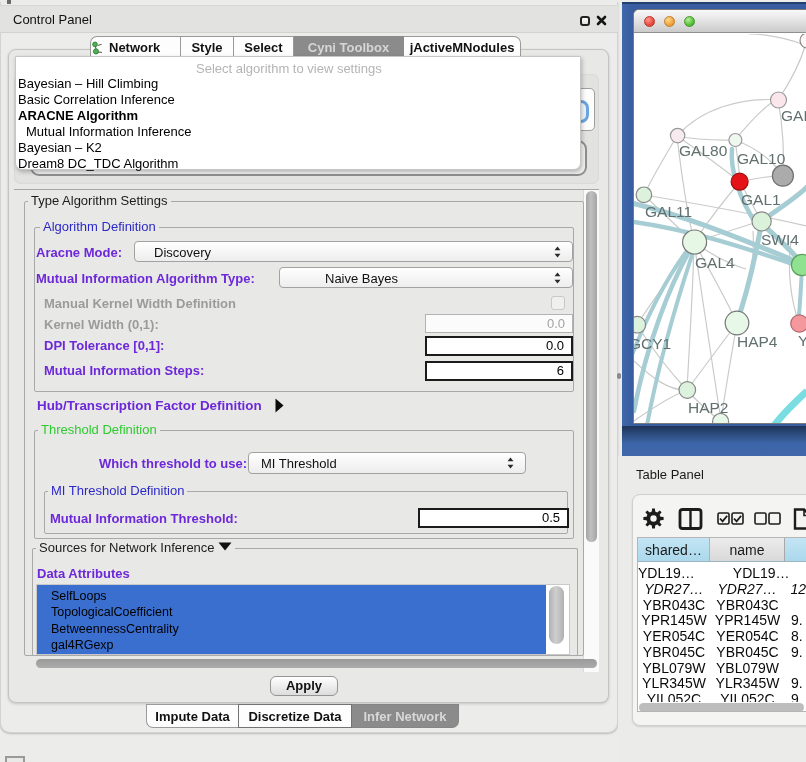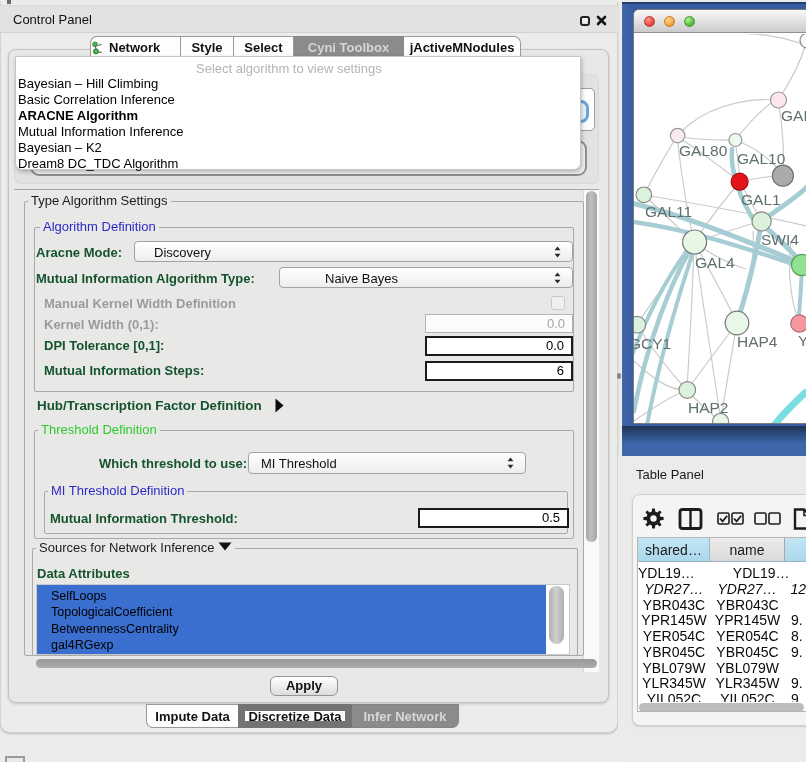--- a/index.html
+++ b/index.html
@@ -5,21 +5,21 @@
   * { margin:0; padding:0; box-sizing:border-box; }
   html,body { width:806px; height:762px; background:#ececeb; font-family:"Liberation Sans", sans-serif; overflow:hidden; }
   .abs { position:absolute; }
   #stage { position:relative; width:806px; height:762px; }
   .grp { position:absolute; border:1px solid #a9a9a9; border-radius:2px; }
   .gtitle { position:absolute; background:#e8e8e7; padding:0 3px; font-size:13px; line-height:13px; }
   .combo { position:absolute; border:1px solid #a2a2a2; border-radius:4px; background:linear-gradient(#ffffff,#ededed); font-size:13px; color:#111; }
   .combo .ctext { position:absolute; left:14px; top:50%; transform:translateY(-50%); white-space:nowrap; }
   .spin { position:absolute; right:10px; top:50%; transform:translateY(-50%); width:9px; height:12px; }
   .field { position:absolute; background:#fff; font-size:13px; text-align:right; padding-right:7px; color:#000; }
-  .lbl { position:absolute; font-size:13px; font-weight:bold; color:#14532d; white-space:nowrap; }
+  .lbl { position:absolute; font-size:13px; font-weight:bold; color:#6d28d9; white-space:nowrap; }
   .glbl { color:#9b9b9b; }
 </style>
 </head>
 <body>
 <div id="stage">
 
   <div class="abs" style="left:0; top:2px; width:618px; height:731px; background:#ececeb; border:1px solid #d3d3d2; border-top:none; border-radius:0 0 10px 10px; box-shadow:0 1px 2px rgba(0,0,0,0.22);"></div>
   <div class="abs" style="left:7px; top:0; width:4px; height:4px; background:#6a6a6a;"></div>
 
   <div class="abs" style="left:0; top:5px; width:618px; height:28px; background:#e2e2e1; border-top:1px solid #d6d6d5; border-bottom:1px solid #d2d2d1;">
@@ -127,31 +127,31 @@
   <div class="abs" style="left:37px; top:585px; width:509px; height:69px; background:#3a6fd0;"></div>
   <div class="abs" style="left:51px; top:588px; font-size:12.5px; color:#000000; line-height:16.3px;">SelfLoops<br>TopologicalCoefficient<br>BetweennessCentrality<br>gal4RGexp</div>
   <div class="abs" style="left:549px; top:586px; width:15px; height:58px; background:linear-gradient(90deg,#b0b0b0,#cfcfcf 45%,#b0b0b0); border-radius:8px;"></div>
 
   <div class="abs" style="left:36px; top:659px; width:561px; height:9px; background:linear-gradient(#9a9a9a,#ababab); border-radius:5px;"></div>
 
   <div class="abs" style="left:270px; top:676px; width:68px; height:20px; background:linear-gradient(#ffffff,#dcdcdc); border:1px solid #949494; border-radius:6px; font-size:13px; font-weight:bold; color:#111; text-align:center; line-height:18px;">Apply</div>
 
   <div class="abs" style="left:146px; top:704px; height:24px; display:flex; font-size:13px; font-weight:bold; color:#111;">
     <div style="width:92px; border:1px solid #9a9a9a; border-right:none; border-radius:0 0 0 7px; background:#fdfdfd; display:flex; align-items:center; justify-content:center;">Impute Data</div>
-    <div style="width:114px; border:7px solid #737373; background:#fdfdfd; display:flex; align-items:center; justify-content:center;">Discretize Data</div>
+    <div style="width:114px; border:1px solid #737373; background:#fdfdfd; display:flex; align-items:center; justify-content:center;">Discretize Data</div>
     <div style="width:107px; border:1px solid #858585; border-left:none; border-radius:0 0 7px 0; background:#8b8b8b; color:#d8d8d8; display:flex; align-items:center; justify-content:center;">Infer Network</div>
   </div>
 
   <div class="abs" style="left:15px; top:56px; width:566px; height:114px; background:#ffffff; border:1px solid #c6c6c6; border-radius:0 0 7px 7px; box-shadow:1px 2px 4px rgba(0,0,0,0.25); z-index:40;">
     <div class="abs" style="left:180px; top:4px; font-size:13px; color:#b4b4b4;">Select algorithm to view settings</div>
     <div class="abs" style="left:0; top:19px; width:100%; font-size:13px; color:#000; line-height:16px;">
       <div style="padding-left:2px;">Bayesian – Hill Climbing</div>
       <div style="padding-left:2px;">Basic Correlation Inference</div>
       <div style="padding-left:2px; font-weight:bold;">ARACNE Algorithm</div>
-      <div style="padding-left:2px;">Mutual Information Inference</div>
+      <div style="padding-left:10px;">Mutual Information Inference</div>
       <div style="padding-left:2px;">Bayesian – K2</div>
       <div style="padding-left:2px;">Dream8 DC_TDC Algorithm</div>
     </div>
   </div>
 
   <div class="abs" style="left:617px; top:373px; width:4px; height:6px; background:#8a8a8a; border-radius:2px;"></div>
 
   <div class="abs" style="left:5px; top:756px; width:20px; height:10px; border:2px solid #9a9a9a; background:#e9e9e8;"></div>
 
   <div class="abs" style="left:622px; top:2px; width:184px; height:454px; background:linear-gradient(90deg,#4067aa,#375c9f 11px); border-top:2px solid #24406f;">

